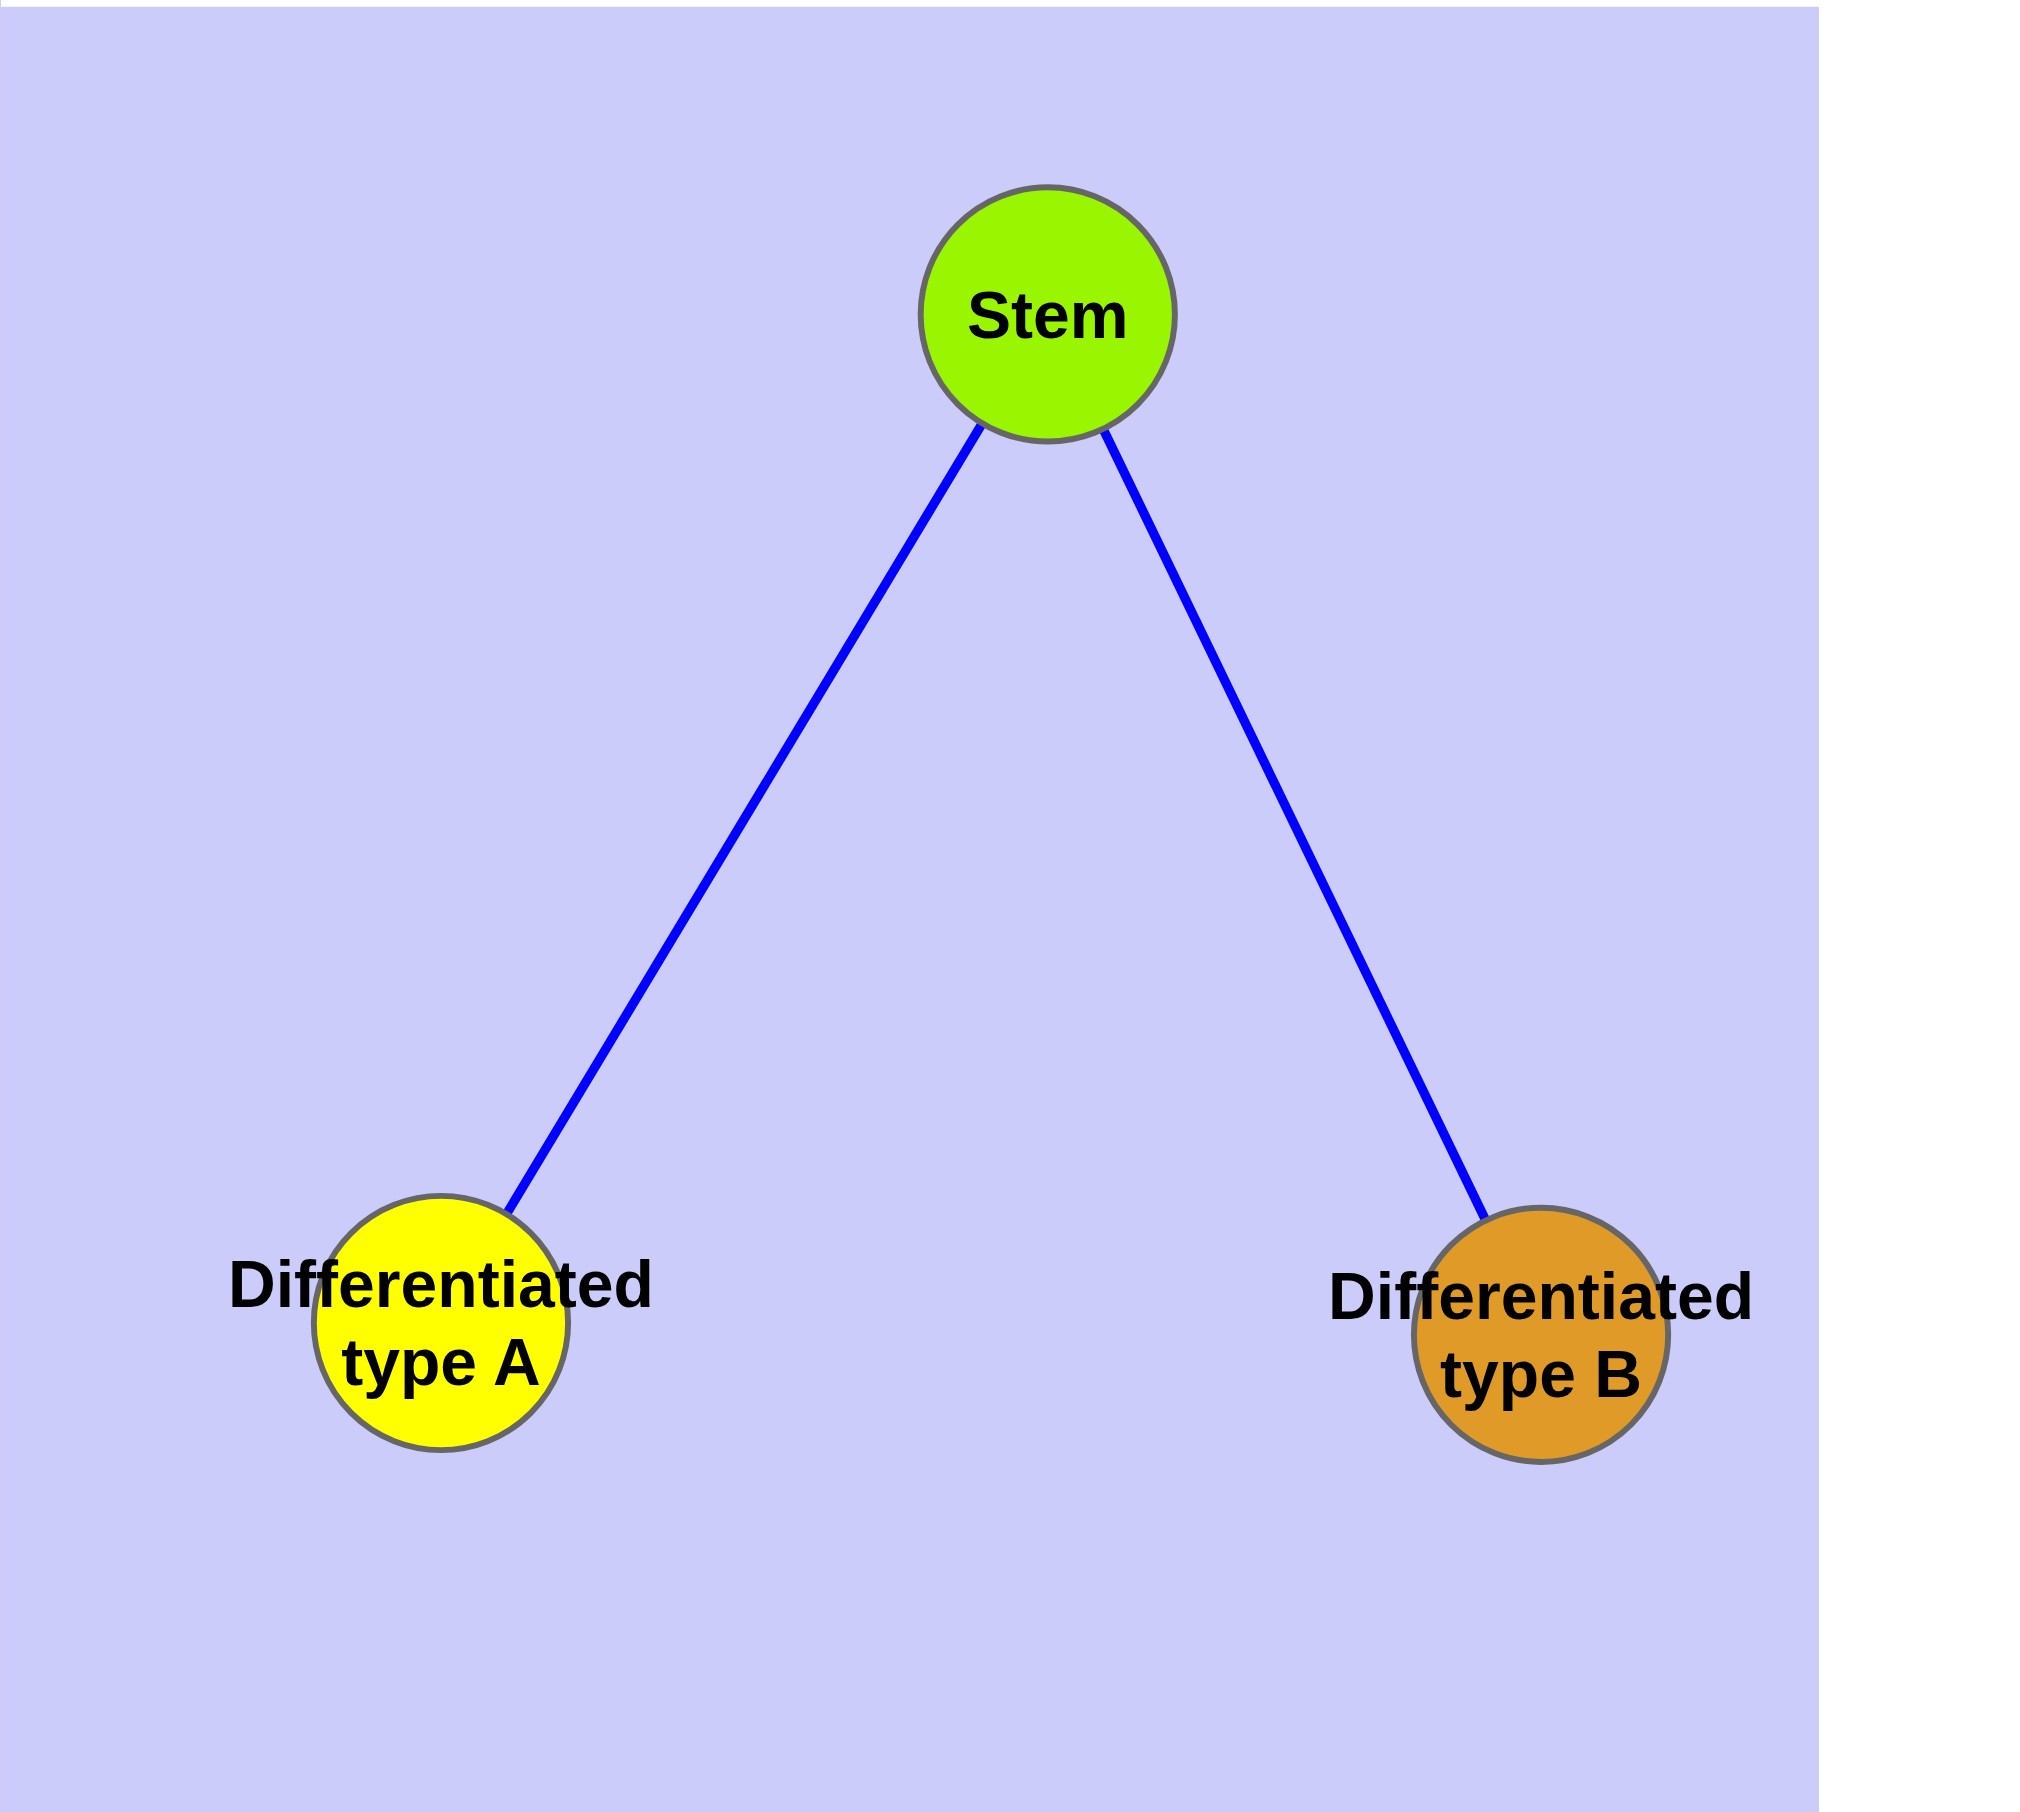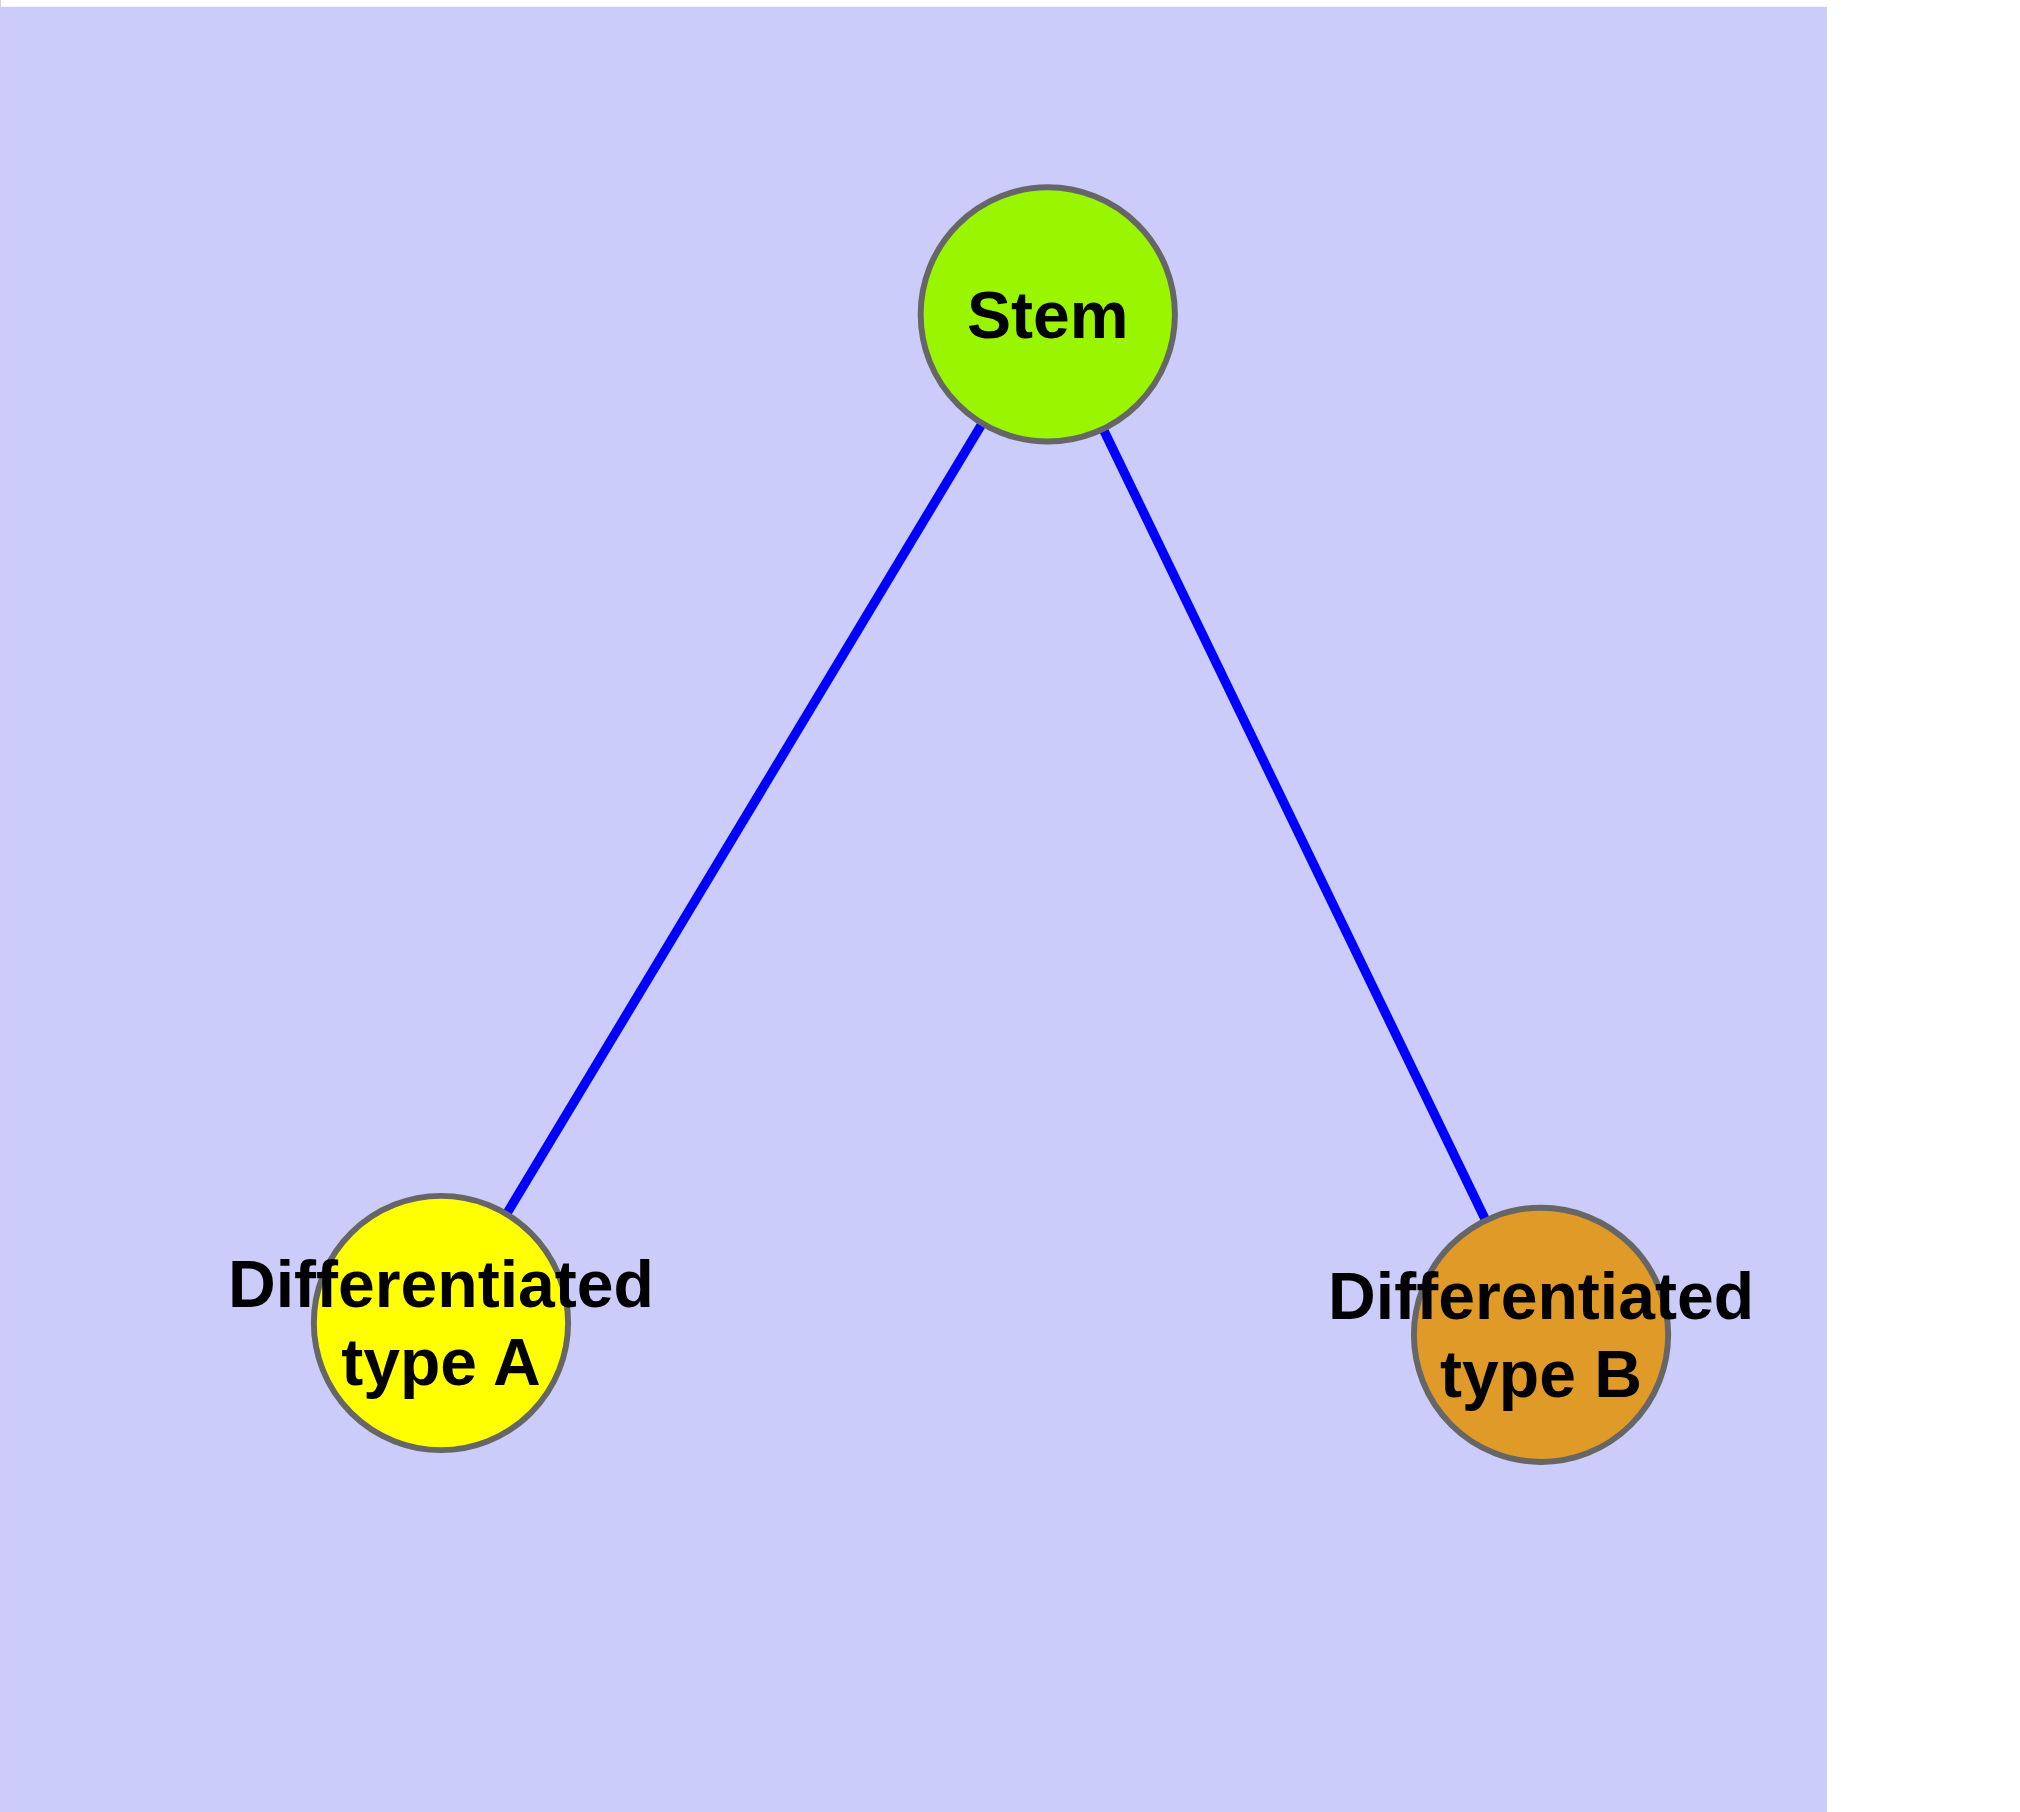--- a/index.html
+++ b/index.html
@@ -28,21 +28,21 @@
     font-family: "Liberation Sans", sans-serif;
     font-weight: bold;
     fill: #000000;
     text-anchor: middle;
     paint-order: normal;
   }
 </style>
 </head>
 <body>
 
-<div id="canvas-wrap" style="width: 1819px; height: 1812px; background: #a21caf; padding-left: 8px;">
+<div id="canvas-wrap" style="width: 1819px; height: 1812px; background: #a21caf;">
   <svg id="graph-svg" width="2021" height="1812" viewBox="0 0 2384 2138" xmlns="http://www.w3.org/2000/svg">
     <rect id="bg-rect" x="0" y="0" width="2384" height="2138" fill="#ffffff"></rect>
     <rect x="0" y="8" width="2384" height="2130" fill="#ccccfa"></rect>
       <g id="edges-layer">
         <line x1="1236" y1="371" x2="520" y2="1561" stroke="#0000ff" stroke-width="11" stroke-linecap="butt"></line>
         <line x1="1236" y1="371" x2="1818" y2="1575" stroke="#0000ff" stroke-width="11" stroke-linecap="butt"></line>
       </g>
     <g id="nodes-layer">
         <circle cx="1236" cy="371" r="150" fill="#9af500" stroke="#666666" stroke-width="7"></circle>
         <circle cx="520" cy="1561" r="150" fill="#ffff00" stroke="#666666" stroke-width="7"></circle>

